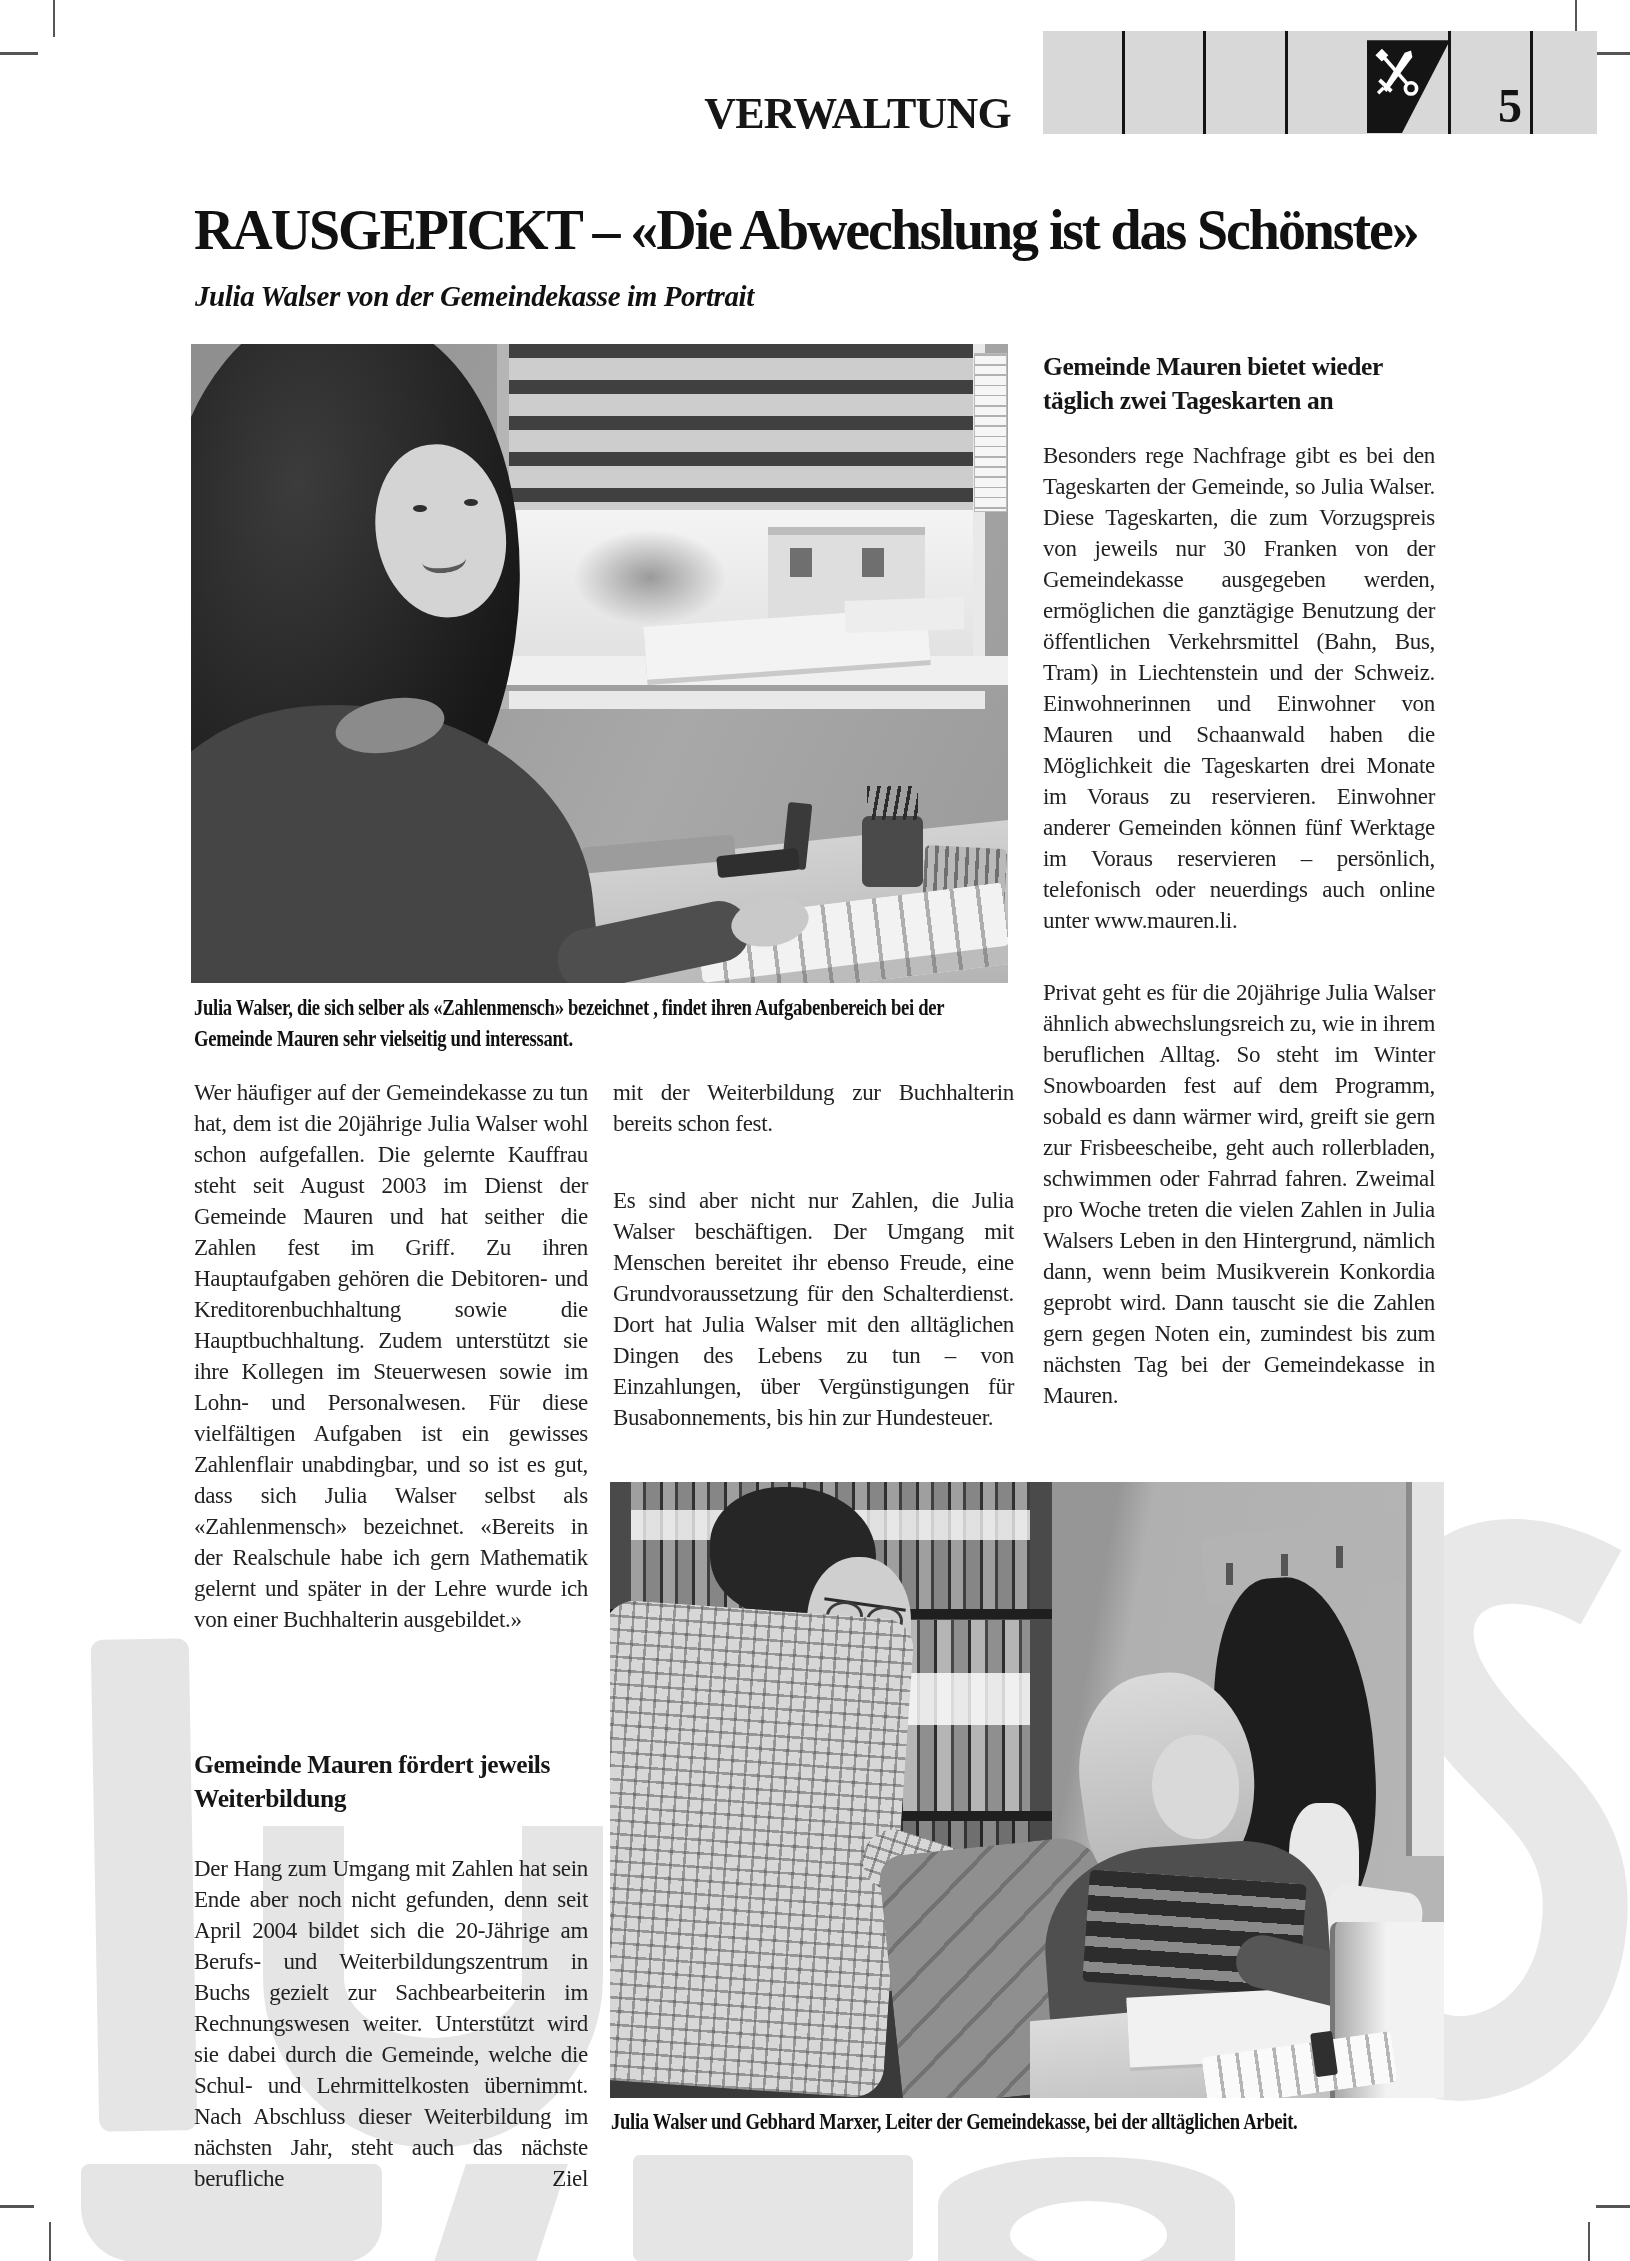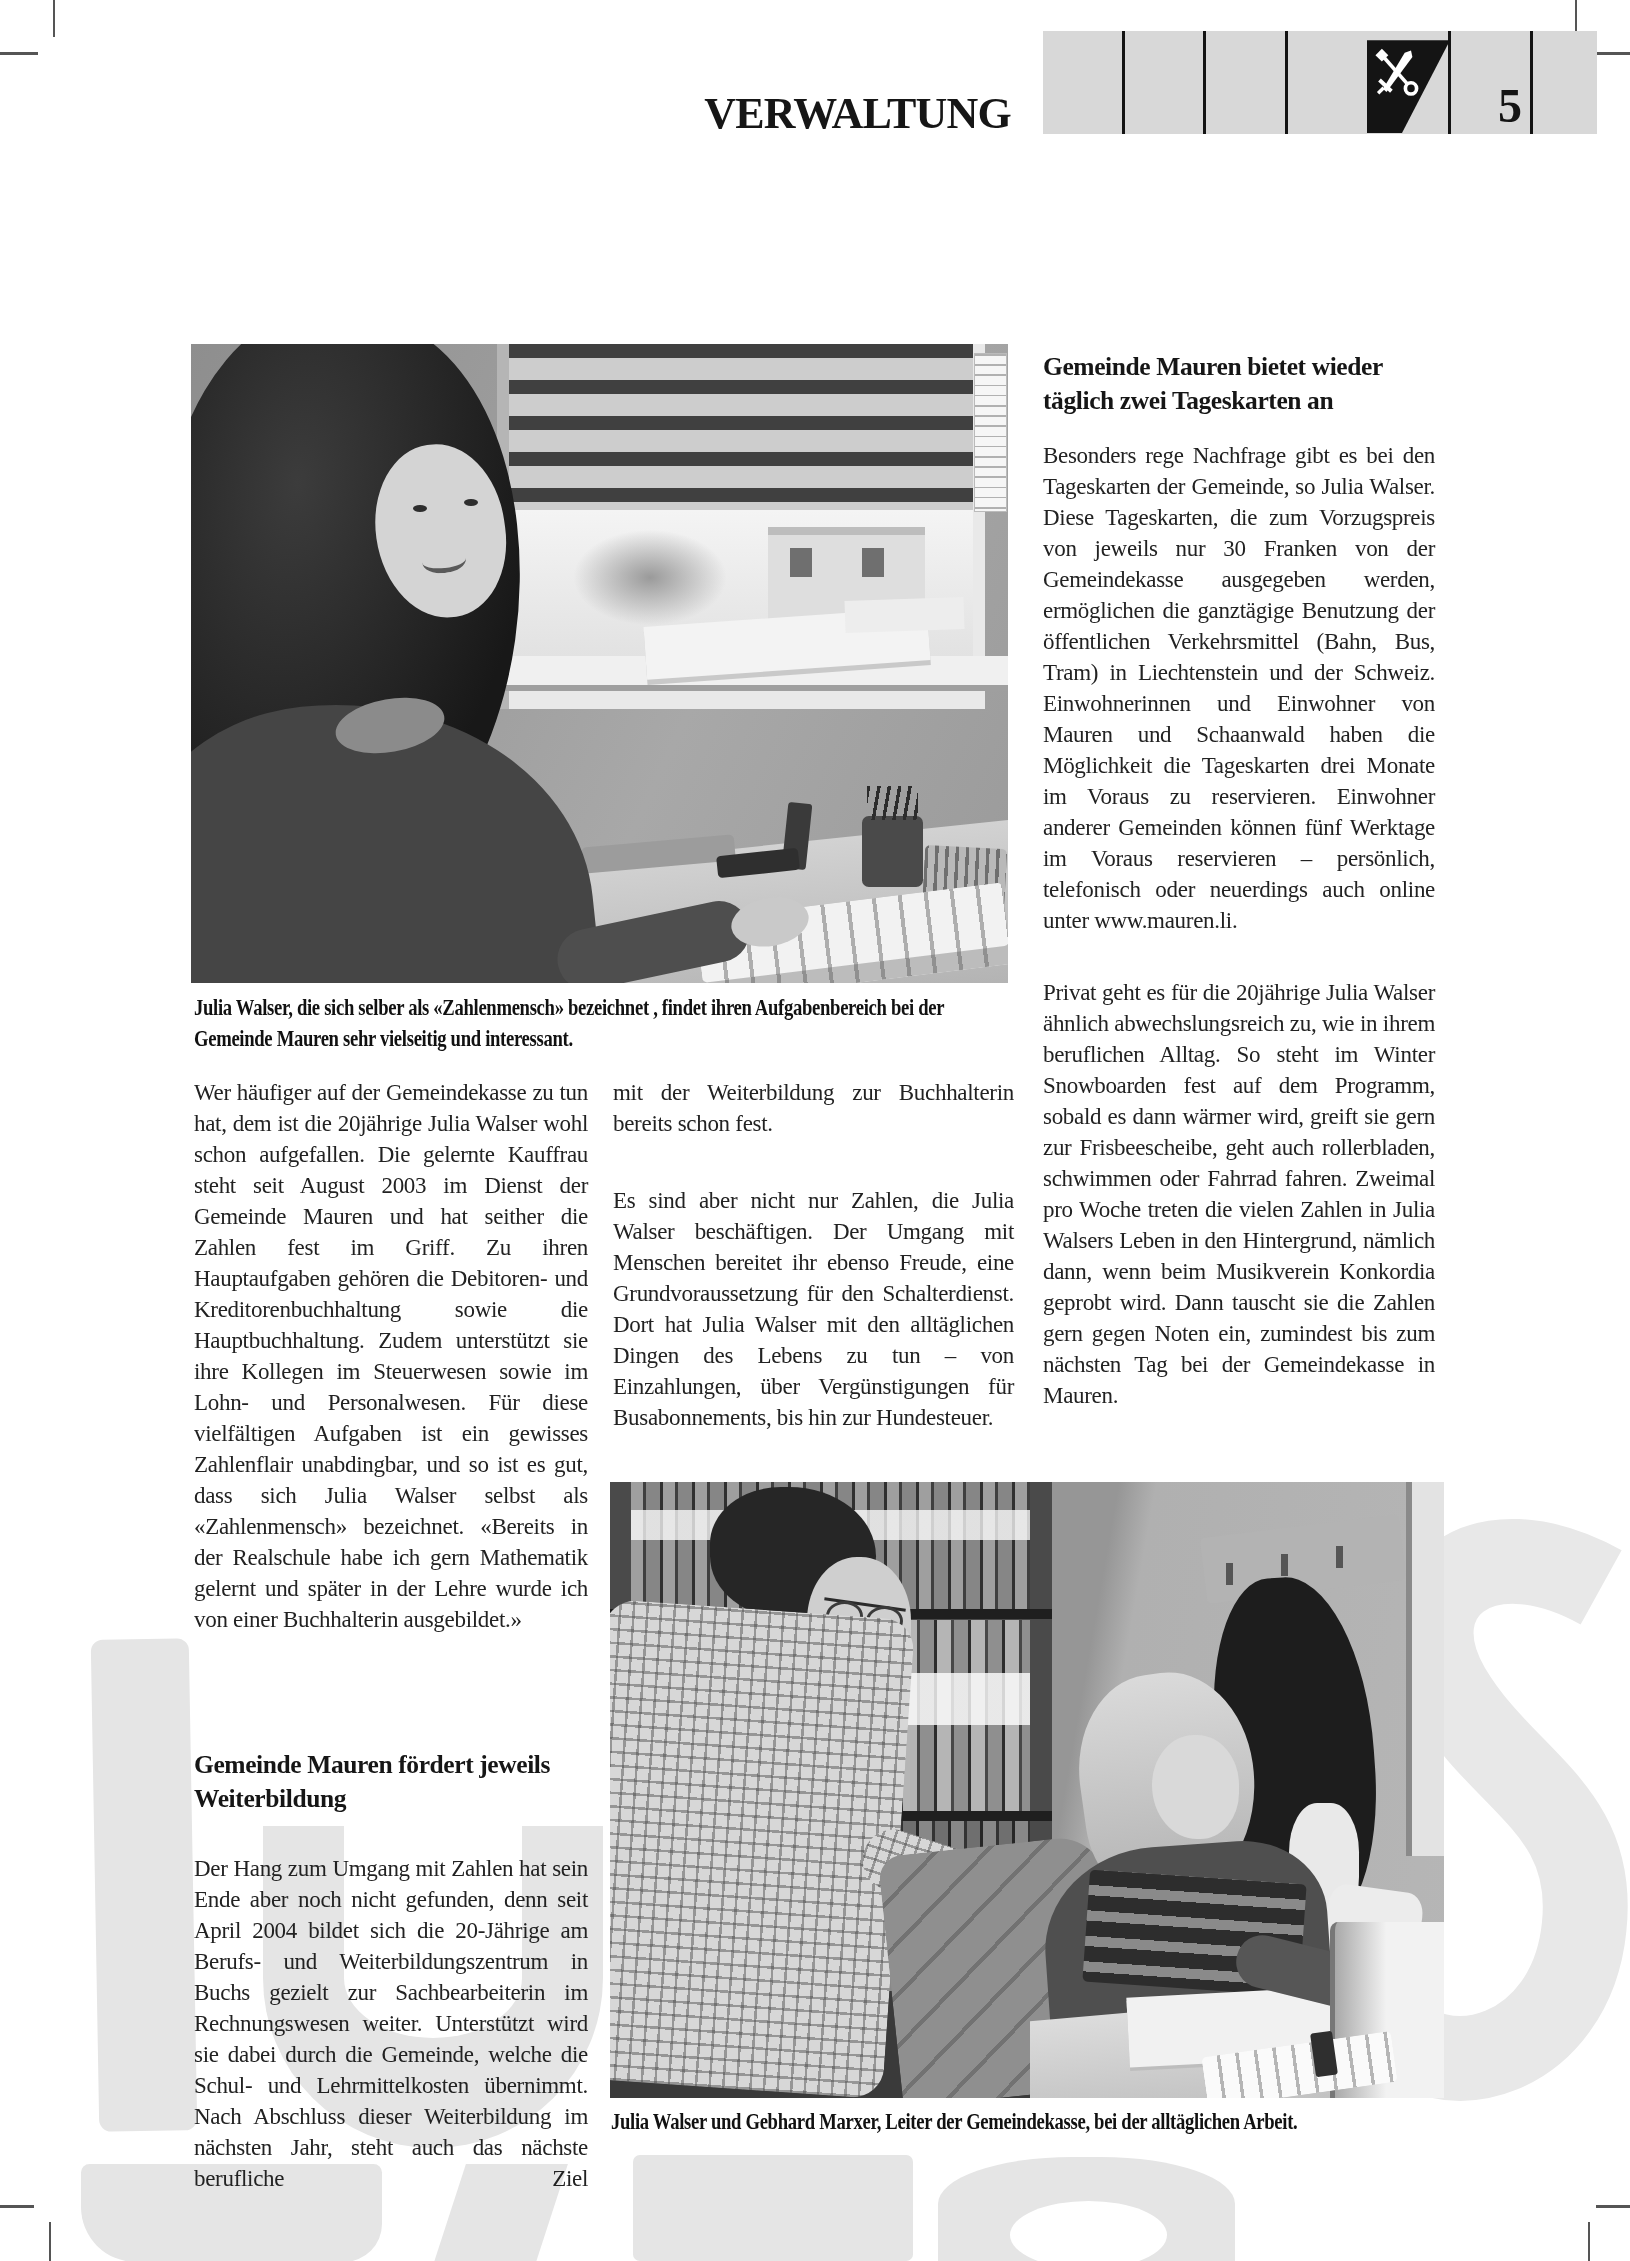--- a/index.html
+++ b/index.html
@@ -77,20 +77,22 @@
         <line x1="9" y1="7" x2="28" y2="28.5" stroke="#fff" stroke-width="2.6"></line>
         <circle cx="30" cy="31" r="4" fill="none" stroke="#fff" stroke-width="2.6"></circle>
         <polygon points="10,31.5 12.5,33.5 31,8.5 30,4 25.5,5.5" fill="#fff"></polygon>
         <line x1="7.5" y1="25" x2="16" y2="33" stroke="#fff" stroke-width="2.8"></line>
         <line x1="6.5" y1="34.5" x2="10.5" y2="30.5" stroke="#fff" stroke-width="2.4"></line>
       </svg>
     </div>
     <div class="pageno">5</div>
   </div>
 
+  <h1 class="title" style="margin:0;">RAUSGEPICKT – «Die Abwechslung ist das Schönste»</h1>
+  <div class="subtitle">Julia Walser von der Gemeindekasse im Portrait</div>
 
   <div class="photo" id="photo1">
     <div style="left:306px;top:0;width:476px;height:365px;background:#e9e9e9;border-left:12px solid #b5b5b5;"></div>
     <div style="left:318px;top:0;width:464px;height:166px;background:repeating-linear-gradient(180deg,#404040 0 13.6px,#cdcdcd 13.6px 36px);"></div>
     <div style="left:318px;top:166px;width:464px;height:146px;background:linear-gradient(#f4f4f4,#e2e2e2);"></div>
     <div style="left:357px;top:170px;width:204px;height:127px;background:radial-gradient(closest-side,#9a9a9a,rgba(150,150,150,0) 75%);"></div>
     <div style="left:577px;top:183px;width:157px;height:93px;background:#dedede;border-top:8.5px solid #bdbdbd;"></div>
     <div style="left:599px;top:204px;width:22px;height:29px;background:#6f6f6f;"></div>
     <div style="left:671px;top:204px;width:22px;height:29px;background:#6f6f6f;"></div>
     <div style="left:297px;top:312px;width:520px;height:29px;background:#f0f0f0;border-bottom:6.8px solid #9f9f9f;"></div>

